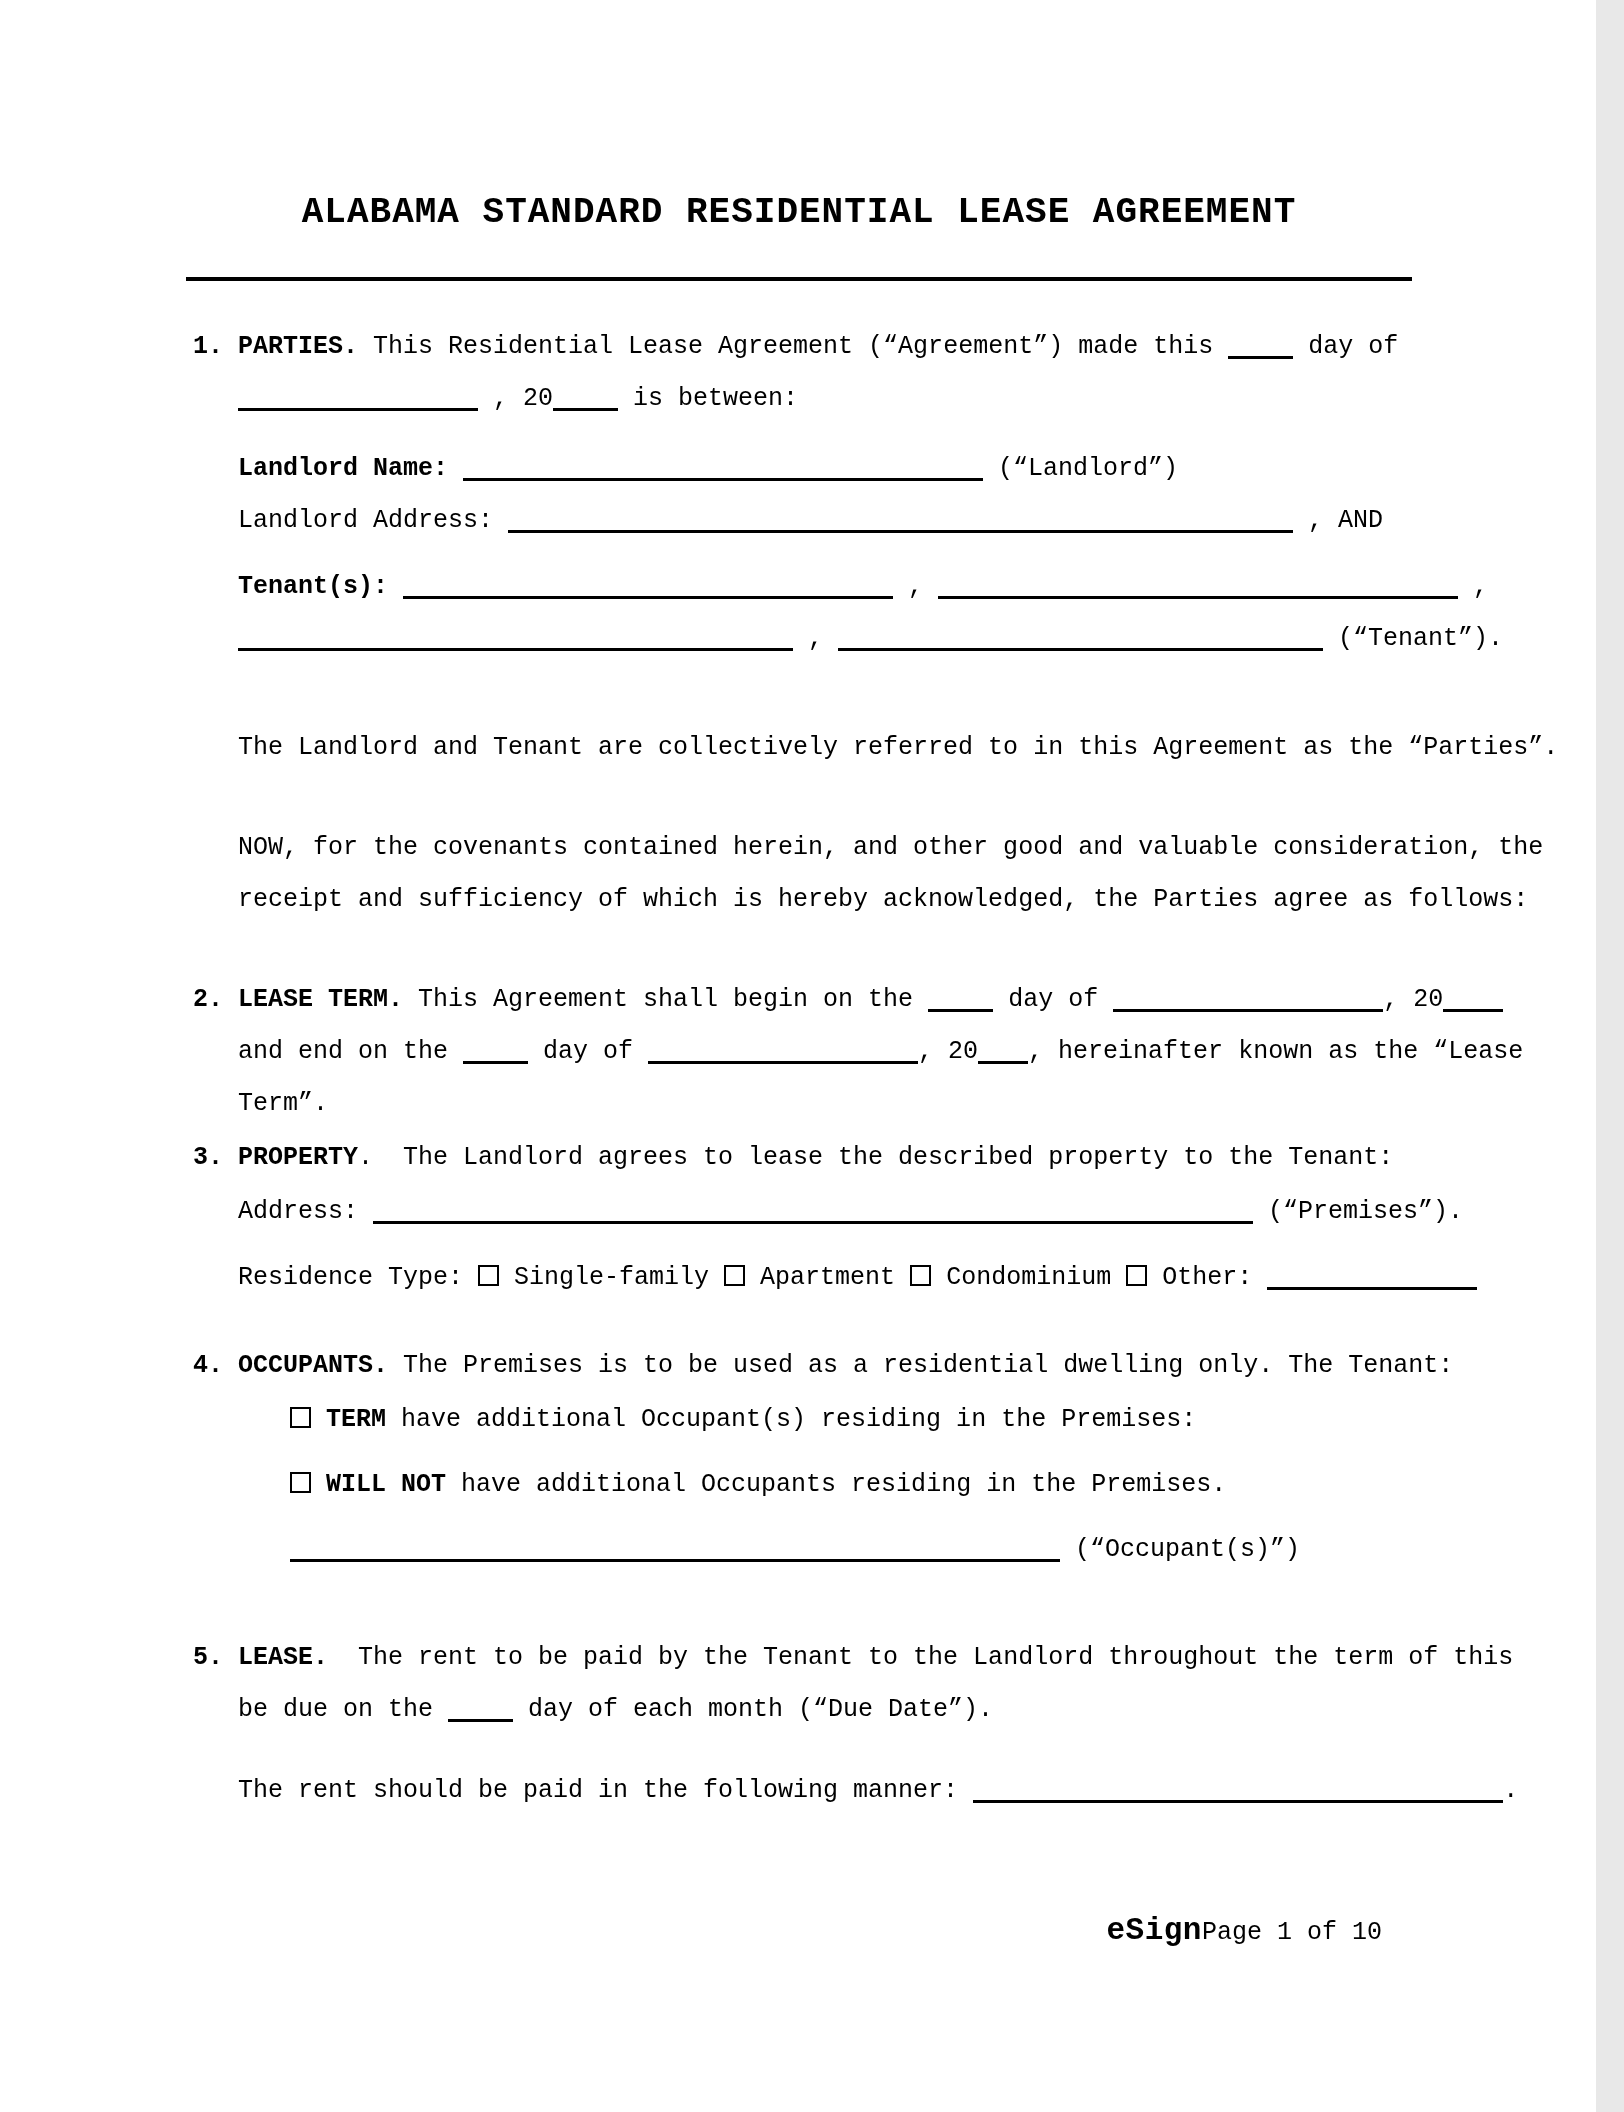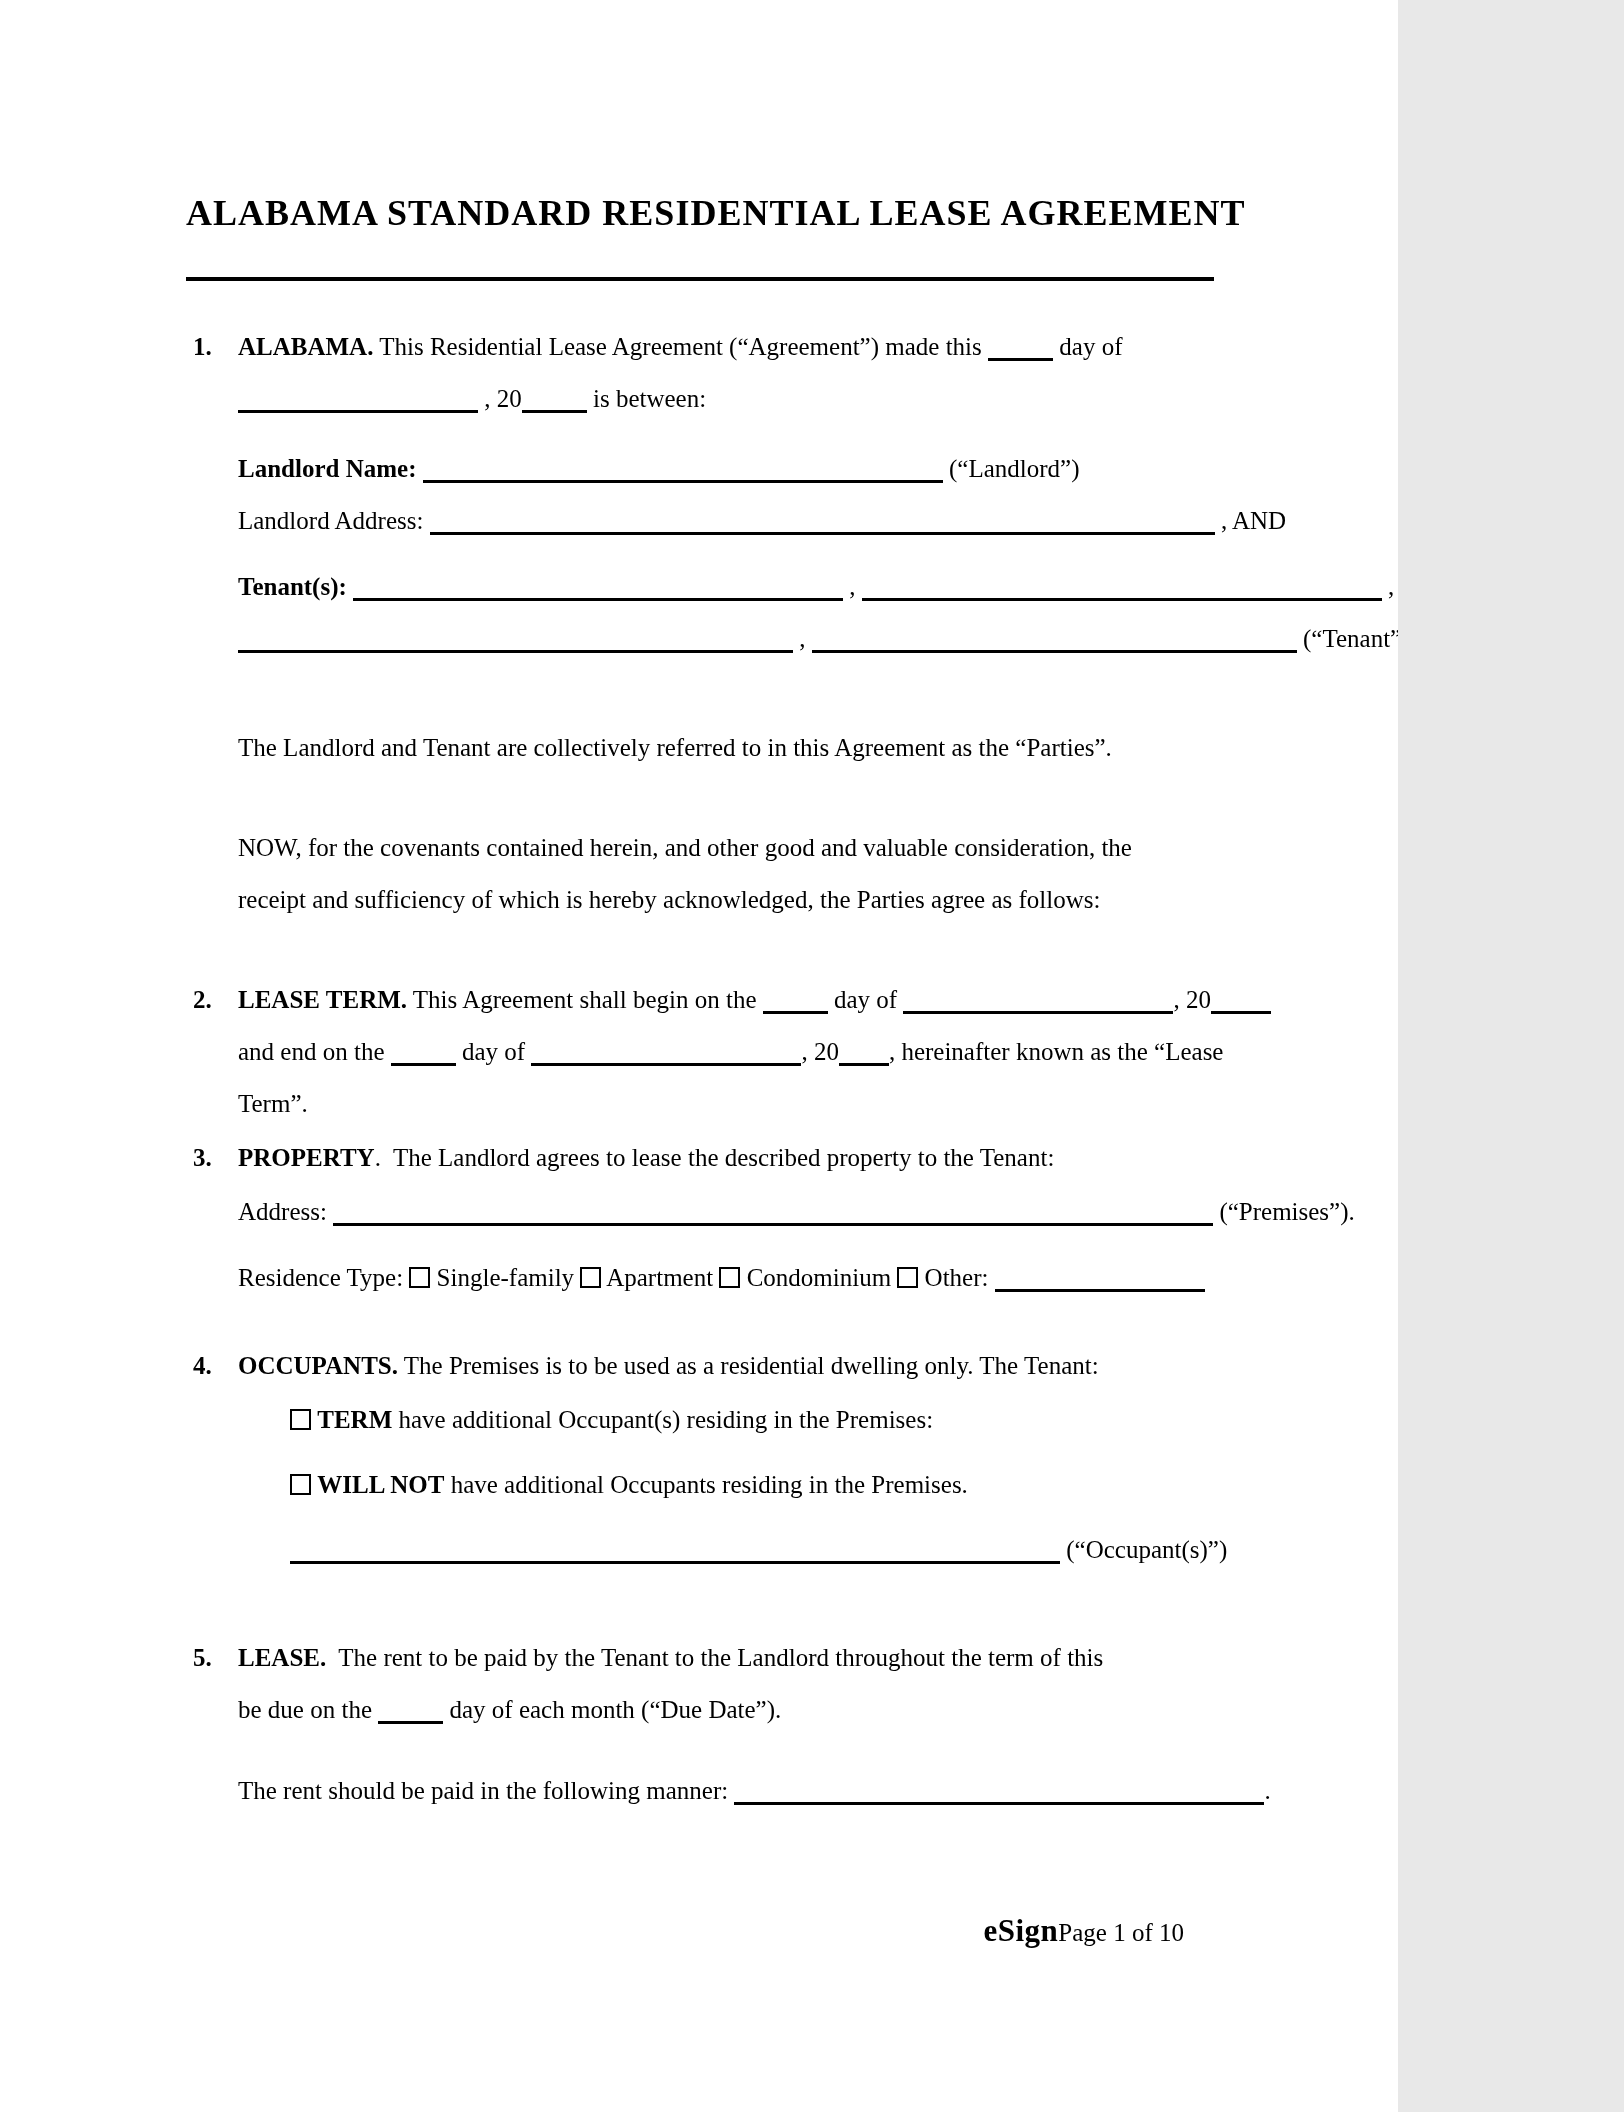--- a/index.html
+++ b/index.html
@@ -1,22 +1,22 @@
 <!DOCTYPE html>
 <html><head>
 <meta charset="utf-8">
 <style>
   html, body { margin: 0; padding: 0; background: #e8e8e8; }
   .page {
     position: relative;
-    width: 1398px;
+    width: 1596px;
     height: 2112px;
     background: #ffffff;
     color: #000000;
-    font-family: Liberation Serif, serif;
+    font-family: Liberation Mono, monospace;
     font-size: 25px;
     overflow: hidden;
   }
   .content {
     margin: 0 184px 0 186px; 
     padding-top: 191px;
   }
   .doc-title {
     text-align: center;
     font-size: 36px;
@@ -77,21 +77,21 @@
 <body>
 
 <div class="page">
   <div class="content">
 
     <div class="doc-title">ALABAMA STANDARD RESIDENTIAL LEASE AGREEMENT</div>
 
     <hr class="title-rule">
 
     <div class="body-lines">
-        <div class="line"><span class="num">1.</span><span class="bd">ALABAMA.</span><span> This Residential Lease Agreement (“Agreement”) made this </span><span class="bl" style="width: 65px;"></span><span> day of</span></div>
+        <div class="line"><span class="num">1.</span><span class="bd">PARTIES.</span><span> This Residential Lease Agreement (“Agreement”) made this </span><span class="bl" style="width: 65px;"></span><span> day of</span></div>
         <div class="line"><span class="bl" style="width: 240px;"></span><span> , 20</span><span class="bl" style="width: 65px;"></span><span> is between:</span></div>
         <div class="line" style="margin-top: 18px;"><span class="bd">Landlord Name: </span><span class="bl" style="width: 520px;"></span><span> (“Landlord”)</span></div>
         <div class="line"><span>Landlord Address: </span><span class="bl" style="width: 785px;"></span><span> , AND</span></div>
         <div class="line" style="margin-top: 14px;"><span class="bd">Tenant(s): </span><span class="bl" style="width: 490px;"></span><span> , </span><span class="bl" style="width: 520px;"></span><span> ,</span></div>
         <div class="line"><span class="bl" style="width: 555px;"></span><span> , </span><span class="bl" style="width: 485px;"></span><span> (“Tenant”).</span></div>
         <div class="line" style="margin-top: 57px;"><span>The Landlord and Tenant are collectively referred to in this Agreement as the “Parties”.</span></div>
         <div class="line" style="margin-top: 48px;"><span>NOW, for the covenants contained herein, and other good and valuable consideration, the</span></div>
         <div class="line"><span>receipt and sufficiency of which is hereby acknowledged, the Parties agree as follows:</span></div>
         <div class="line" style="margin-top: 48px;"><span class="num">2.</span><span class="bd">LEASE TERM.</span><span> This Agreement shall begin on the </span><span class="bl" style="width: 65px;"></span><span> day of </span><span class="bl" style="width: 270px;"></span><span>, 20</span><span class="bl" style="width: 60px;"></span></div>
         <div class="line"><span>and end on the </span><span class="bl" style="width: 65px;"></span><span> day of </span><span class="bl" style="width: 270px;"></span><span>, 20</span><span class="bl" style="width: 50px;"></span><span>, hereinafter known as the “Lease</span></div>

